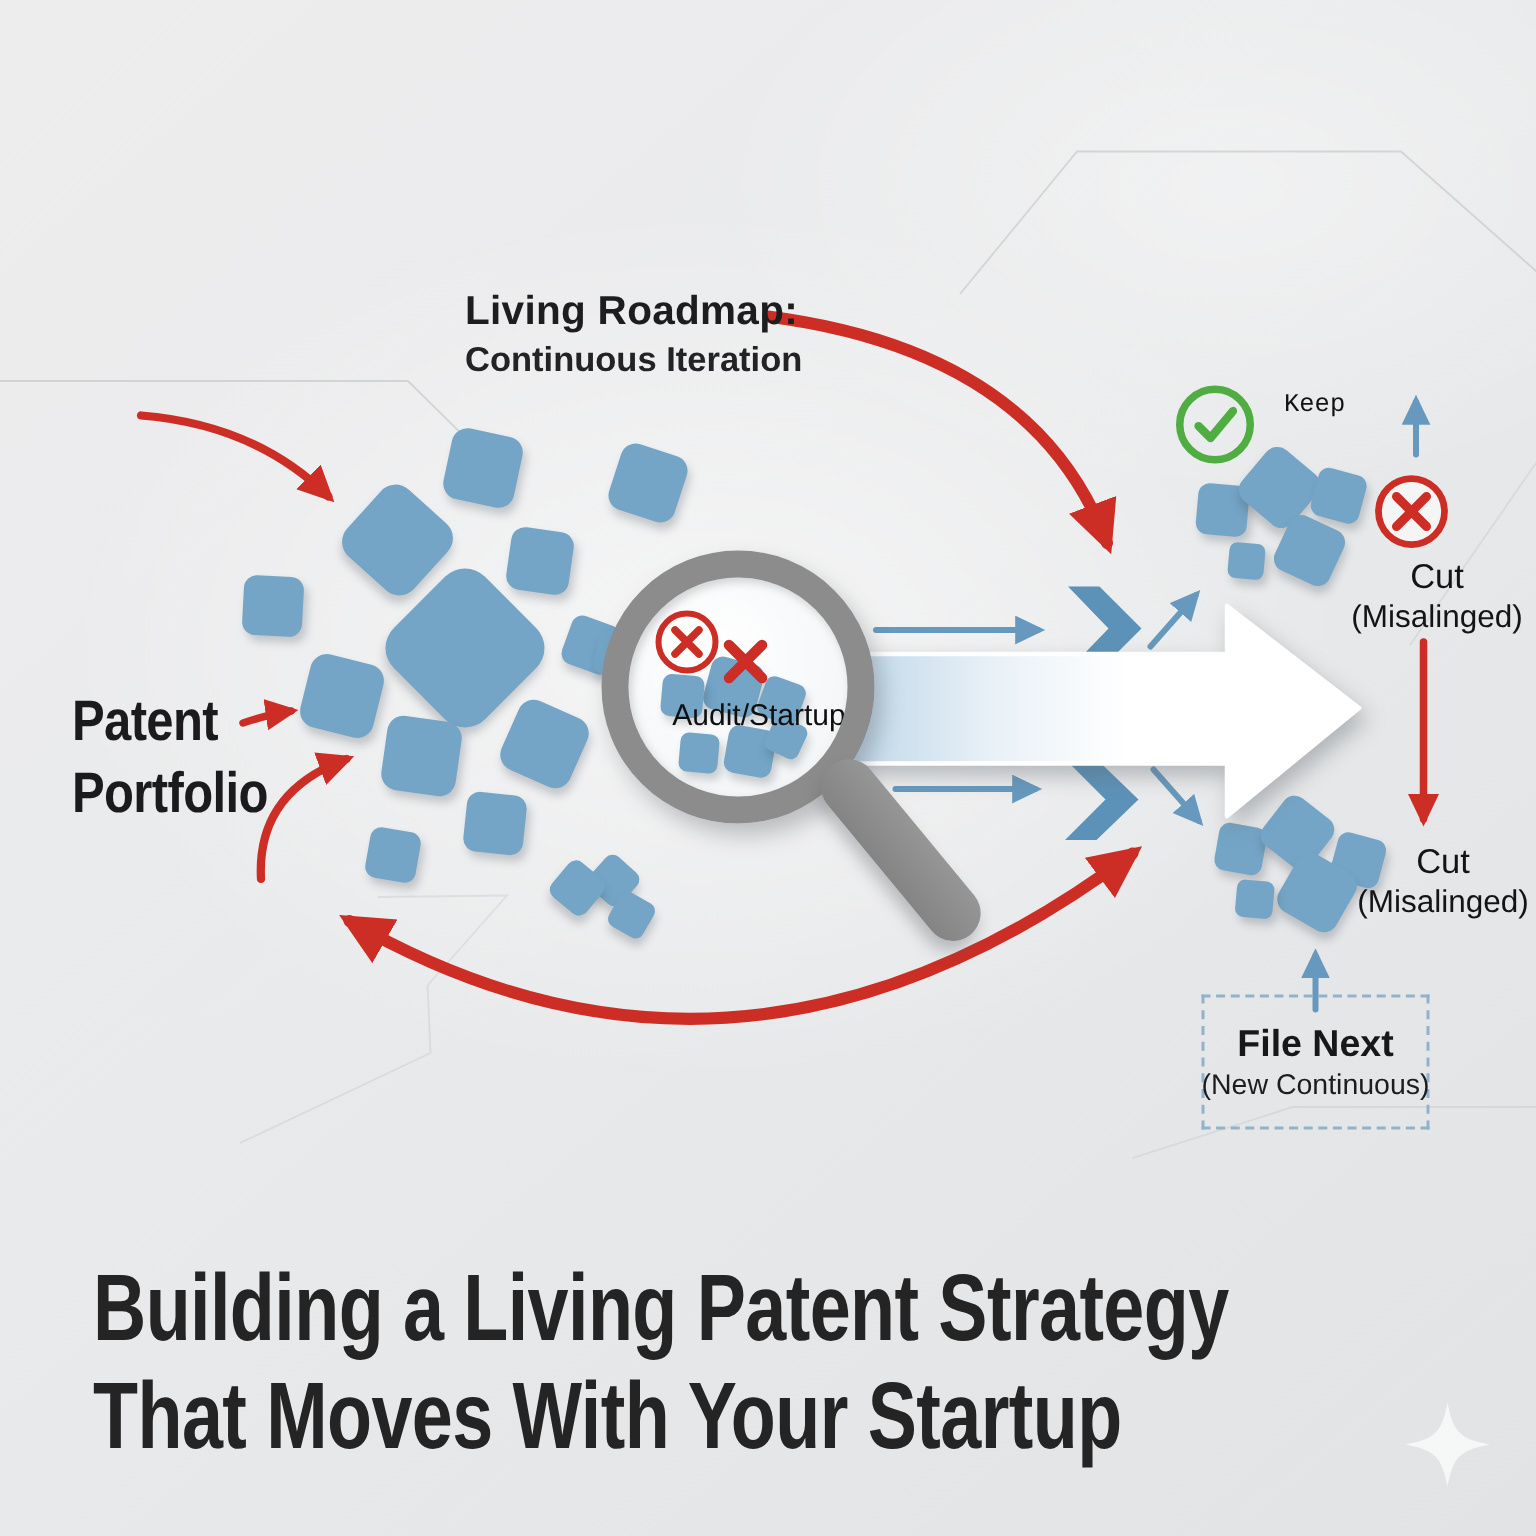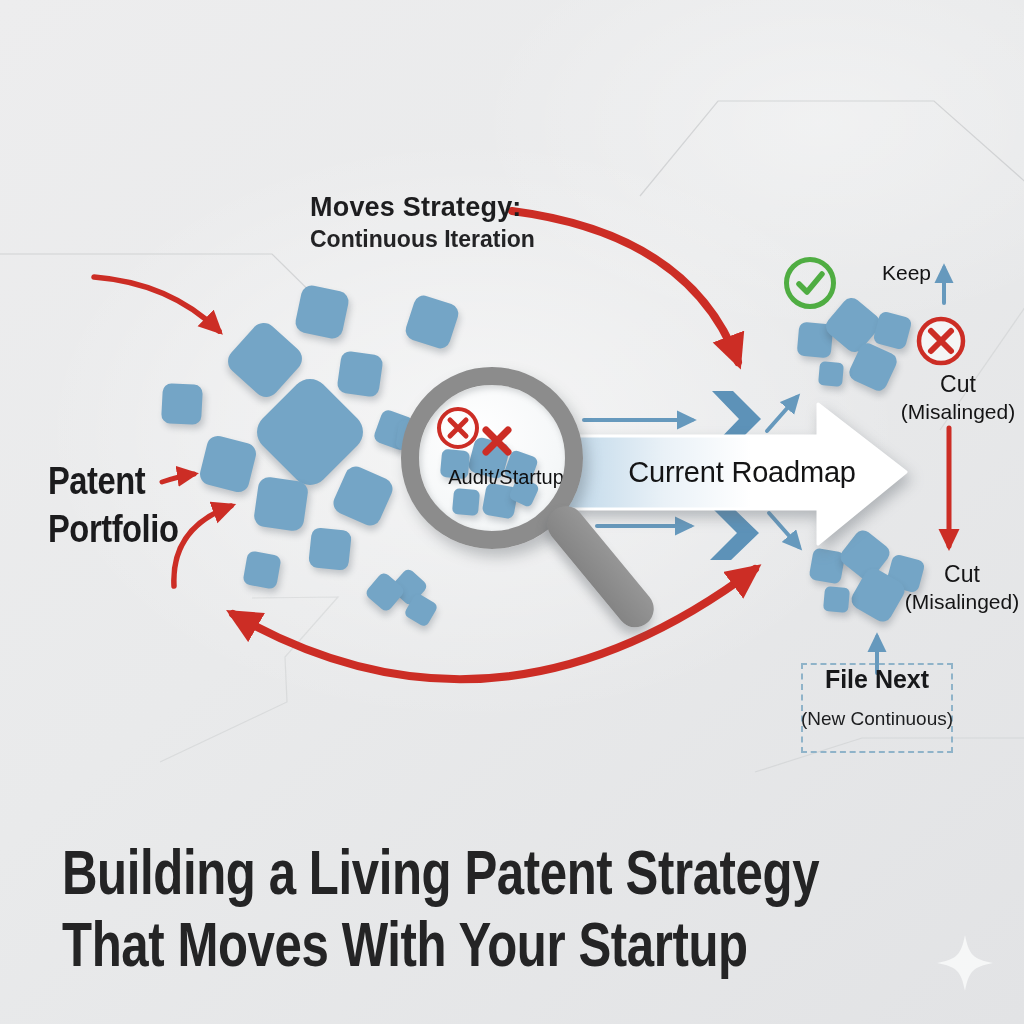--- a/index.html
+++ b/index.html
@@ -40,30 +40,30 @@
   
   .lbl{position:absolute;}
   .living{left:310px;top:190px;line-height:1.3;}
   .living .t1{font-size:27px;font-weight:bold;letter-spacing:.2px;}
   .living .t2{font-size:23px;font-weight:700;color:#232325;}
   .portfolio{left:48px;top:458px;width:220px;font-size:38px;font-weight:600;line-height:1.26;
              letter-spacing:-.5px;transform:scaleX(.86);transform-origin:left top;color:#1b1b1d;}
   .audit{left:418px;top:466px;width:176px;text-align:center;font-size:20px;color:#0f0f10;}
   .roadmap-lbl{left:606px;top:456px;width:272px;text-align:center;font-size:29px;font-weight:500;
                letter-spacing:-.2px;color:#141415;}
-  .keep-lbl{left:882px;top:261px;font-size:21px;color:#131314;}
+  .keep-lbl{left:856px;top:261px;font-size:17px;color:#131314;font-family:Liberation Mono, monospace;}
   .cutbox{width:180px;text-align:center;line-height:1.25;color:#141415;}
   .cutbox .c1{font-size:23px;}
   .cutbox .c2{font-size:21px;}
   .cut-top{left:868px;top:370px;}
   .cut-bottom{left:872px;top:560px;}
   .file-box{
     position:absolute;left:801px;top:663px;width:152px;height:90px;
     border:2px dashed var(--dash-blue,#8fb3c9);
-    display:flex;flex-direction:column;justify-content:flex-start;align-items:center;gap:14px;
+    display:flex;flex-direction:column;justify-content:center;align-items:center;gap:2px;
   }
   .file-box .f1{font-size:25px;font-weight:bold;color:#17181a;}
   .file-box .f2{font-size:19px;color:#1c1d1f;white-space:nowrap;}
 
   .footer-title{
     position:absolute;left:62px;top:836px;width:1180px;
     font-size:63px;font-weight:bold;line-height:72px;letter-spacing:-.5px;color:#242425;
     transform:scaleX(.78);transform-origin:left top;
   }
 
@@ -177,21 +177,20 @@
 
   <svg width="30" height="30" style="left:482px;top:426px;">
     <path d="M4,4 L26,26 M26,4 L4,26" stroke="var(--accent-red,#cc2d25)" stroke-width="7" stroke-linecap="round" fill="none"></path>
   </svg>
 
   <div class="lbl audit">Audit/Startup</div>
 
   <div class="lens-ring"></div>
   <div class="handle"></div>
 
-  <div class="lbl roadmap-lbl">Current Roadmap</div>
 
   <svg width="56" height="56" style="left:782px;top:255px;">
     <circle cx="28" cy="28" r="23.5" fill="none" stroke="var(--accent-green,#4fad42)" stroke-width="5"></circle>
     <path d="M17,29 L25,37 L40,19" fill="none" stroke="var(--accent-green,#4fad42)" stroke-width="5.5" stroke-linecap="round" stroke-linejoin="round"></path>
   </svg>
   <div class="lbl keep-lbl">Keep</div>
 
   <svg width="52" height="52" style="left:915px;top:315px;">
     <circle cx="26" cy="26" r="22" fill="#f4f5f5" stroke="var(--accent-red,#cc2d25)" stroke-width="4.5"></circle>
     <path d="M16,16 L36,36 M36,16 L16,36" stroke="var(--accent-red,#cc2d25)" stroke-width="6" stroke-linecap="round" fill="none"></path>
@@ -205,21 +204,21 @@
     <div class="c1">Cut</div>
     <div class="c2">(Misalinged)</div>
   </div>
 
   <div class="file-box">
     <div class="f1">File Next</div>
     <div class="f2">(New Continuous)</div>
   </div>
 
   <div class="lbl living">
-    <div class="t1">Moves Strategy:</div>
+    <div class="t1">Living Roadmap:</div>
     <div class="t2">Continuous Iteration</div>
   </div>
   <div class="lbl portfolio">Patent Portfolio</div>
 
   <div class="footer-title">
     <div>Building a Living Patent Strategy</div>
     <div>That Moves With Your Startup</div>
   </div>
 
   <svg width="64" height="64" style="left:933px;top:931px;">

